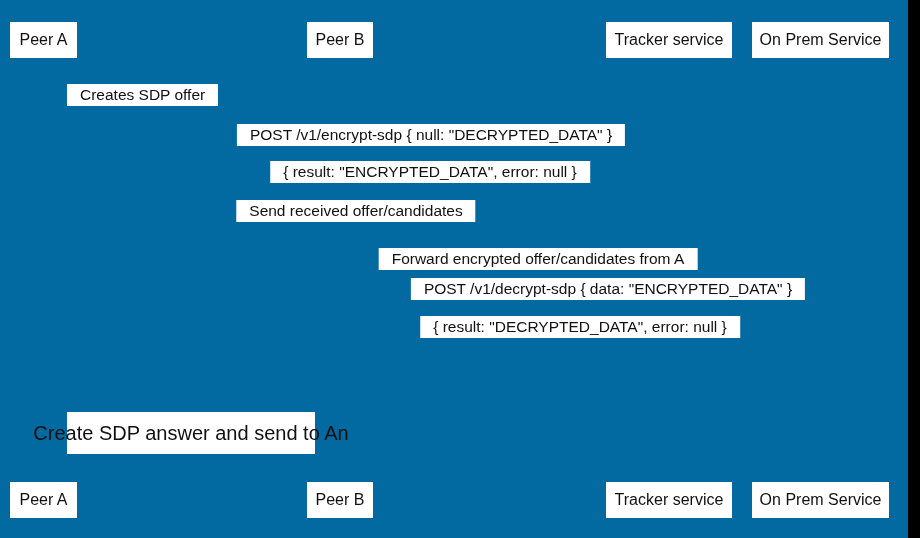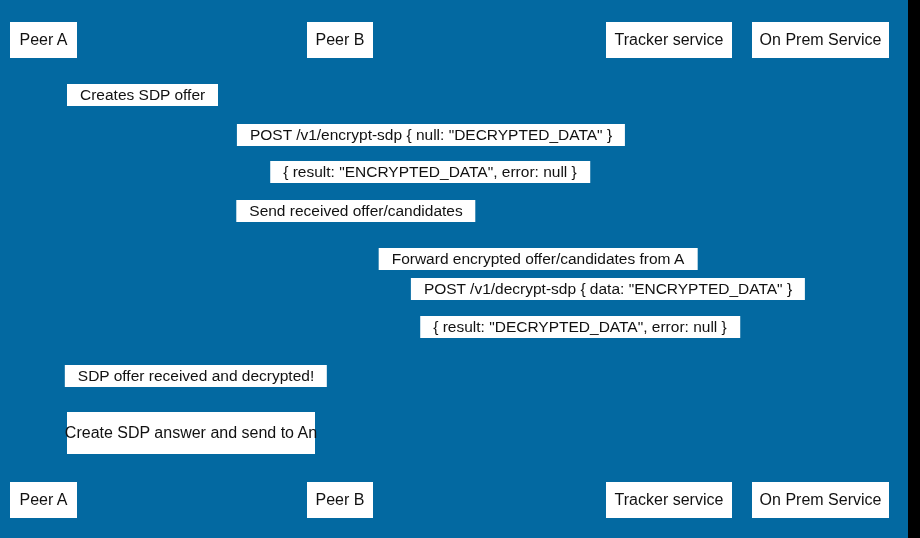--- a/index.html
+++ b/index.html
@@ -37,21 +37,21 @@
     padding: 1px 13px;
     white-space: nowrap;
   }
   .msg.centered {
     transform: translateX(-50%);
   }
   .note {
     position: absolute;
     background: #ffffff;
     color: #111111;
-    font-size: 16px;
+    font-size: 20px;
     line-height: 1.3;
     display: flex;
     flex-direction: column;
     align-items: center;
     justify-content: center;
     text-align: left;
     box-sizing: border-box;
     white-space: nowrap;
   }
 </style>
@@ -72,21 +72,20 @@
   <div class="msg centered" style="left:430px; top:161px;">{ result: "ENCRYPTED_DATA", error: null }</div>
 
   <div class="msg centered" style="left:356px; top:200px;">Send received offer/candidates</div>
 
   <div class="msg centered" style="left:510px; top:248px;margin-left:28px;">Forward encrypted offer/candidates from A</div>
 
   <div class="msg centered" style="left:581px; top:278px;margin-left:27px;">POST /v1/decrypt-sdp { data: "ENCRYPTED_DATA" }</div>
 
   <div class="msg centered" style="left:580px; top:316px;">{ result: "DECRYPTED_DATA", error: null }</div>
 
-  <div class="msg centered" style="left:196px; top:365px;">SDP offer received and decrypted!</div>
 
   <div class="note" style="left:67px; top:412px; width:248px; height:42px;">
     <div>Create SDP answer and send to An</div>
   </div>
 
   <div class="pbox" style="left:10px;  top:482px; width:67px;">Peer A</div>
   <div class="pbox" style="left:307px; top:482px; width:66px;">Peer B</div>
   <div class="pbox" style="left:606px; top:482px; width:126px;">Tracker service</div>
   <div class="pbox" style="left:752px; top:482px; width:137px;">On Prem Service</div>
 

